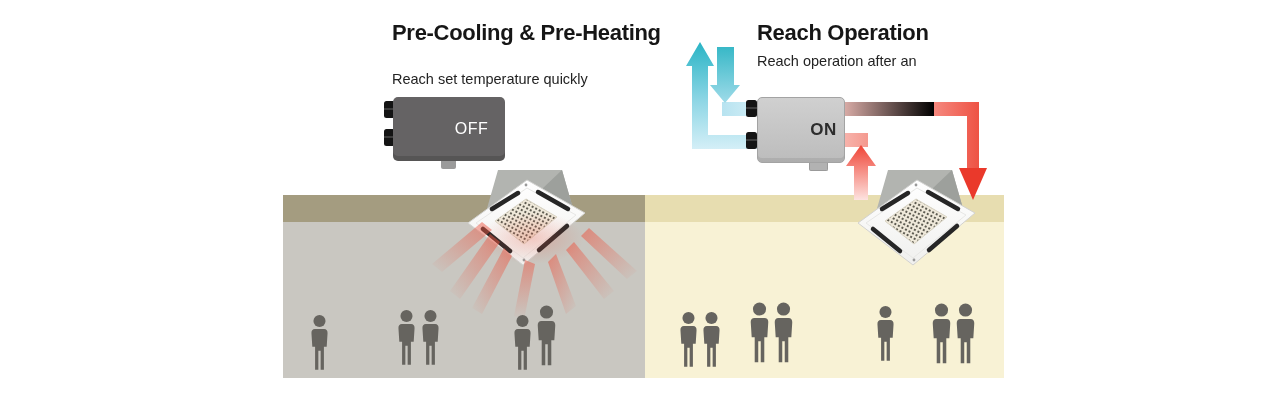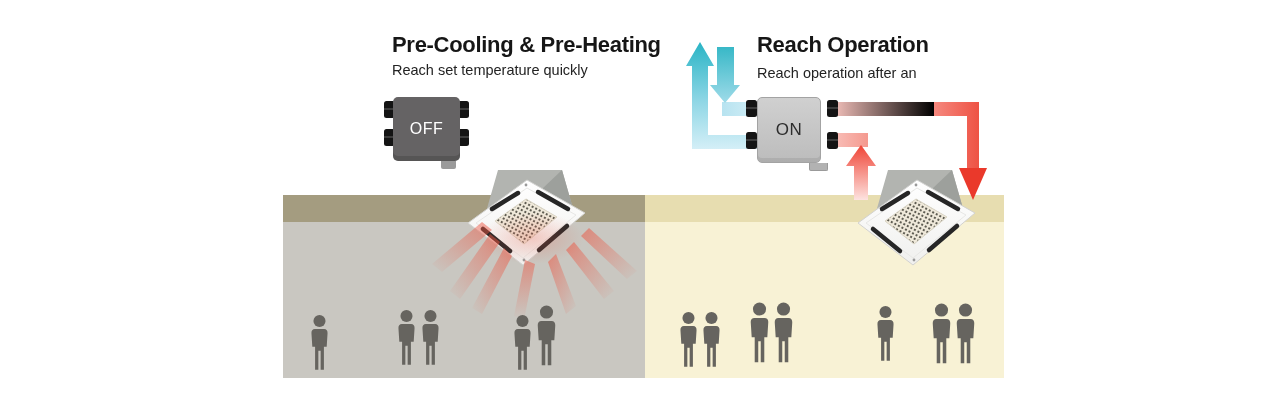--- a/index.html
+++ b/index.html
@@ -3,41 +3,41 @@
 <meta charset="utf-8">
 <style>
   html,body{margin:0;padding:0;background:#fff;}
   .canvas{
     position:relative;width:1284px;height:406px;background:#ffffff;
     font-family:"Liberation Sans",sans-serif;overflow:hidden;
   }
   .abs{position:absolute;}
 
   
-  .title{font-size:22px;font-weight:700;color:#161616;letter-spacing:-0.3px;white-space:nowrap;margin-top:12px;}
+  .title{font-size:22px;font-weight:700;color:#161616;letter-spacing:-0.3px;white-space:nowrap;}
   .subtitle{font-size:14.5px;color:#232323;line-height:17px;white-space:nowrap;}
   .title-block-left{left:392px;top:20px;}
   .title-block-right{left:757px;top:20px;}
-  .title-block-left .subtitle{margin-top:4px;}
+  .title-block-left .subtitle{margin-top:25px;}
   .title-block-right .subtitle{margin-top:7px;}
 
   
   .room{position:absolute;top:195px;height:183px;}
   .room-left{left:283px;width:362px;background:#c9c7c1;}
   .room-left .ceiling{position:absolute;left:0;top:0;width:100%;height:27px;background:#a49c80;}
   .room-right{left:645px;width:359px;background:#f8f2d5;}
   .room-right .ceiling{position:absolute;left:0;top:0;width:100%;height:27px;background:#e7ddb0;}
 
   
-  .unit{position:absolute;display:flex;align-items:center;justify-content:center;border-radius:5px;}
+  .unit{position:absolute;display:flex;align-items:center;justify-content:center;border-radius:5px;padding-left:45px;}
   .unit-off{left:393px;top:97px;width:67px;height:64px;background:#656364;
     box-shadow:inset 0 -5px 0 rgba(0,0,0,0.14);}
   .unit-off .unit-label{color:#fff;font-size:16px;letter-spacing:0.5px;}
-  .unit-on{left:757px;top:97px;width:64px;height:66px;background:linear-gradient(#d0d0d0,#bcbcbc);
-    border:1px solid #a3a3a3;box-sizing:border-box;box-shadow:inset 0 -4px 0 rgba(0,0,0,0.08);}
+  .unit-on{left:757px;top:97px;width:88px;height:66px;background:linear-gradient(#d0d0d0,#bcbcbc);
+    border:1px solid #a3a3a3;box-sizing:border-box;box-shadow:inset 0 -4px 0 rgba(0,0,0,0.08);font-weight:bold;}
   .unit-on .unit-label{color:#2d2d2d;font-size:17px;letter-spacing:0.5px;}
   .tab-off{left:441px;top:161px;width:15px;height:8px;background:#9a9a9a;border-radius:0 0 2px 2px;}
   .tab-on{left:809px;top:163px;width:17px;height:7px;background:#b2b2b2;border:1px solid #9a9a9a;border-top:none;border-radius:0 0 2px 2px;}
   .port{position:absolute;width:11px;height:17px;background:#141414;border-radius:2.5px;}
   .port::before{content:'';position:absolute;left:0;right:0;top:7px;height:2px;background:#3c3c3c;}
 
   .person{position:absolute;width:23px;height:58px;fill:#66645f;}
   .person.tall{width:25px;height:64px;}
   svg{display:block;}
 </style>

